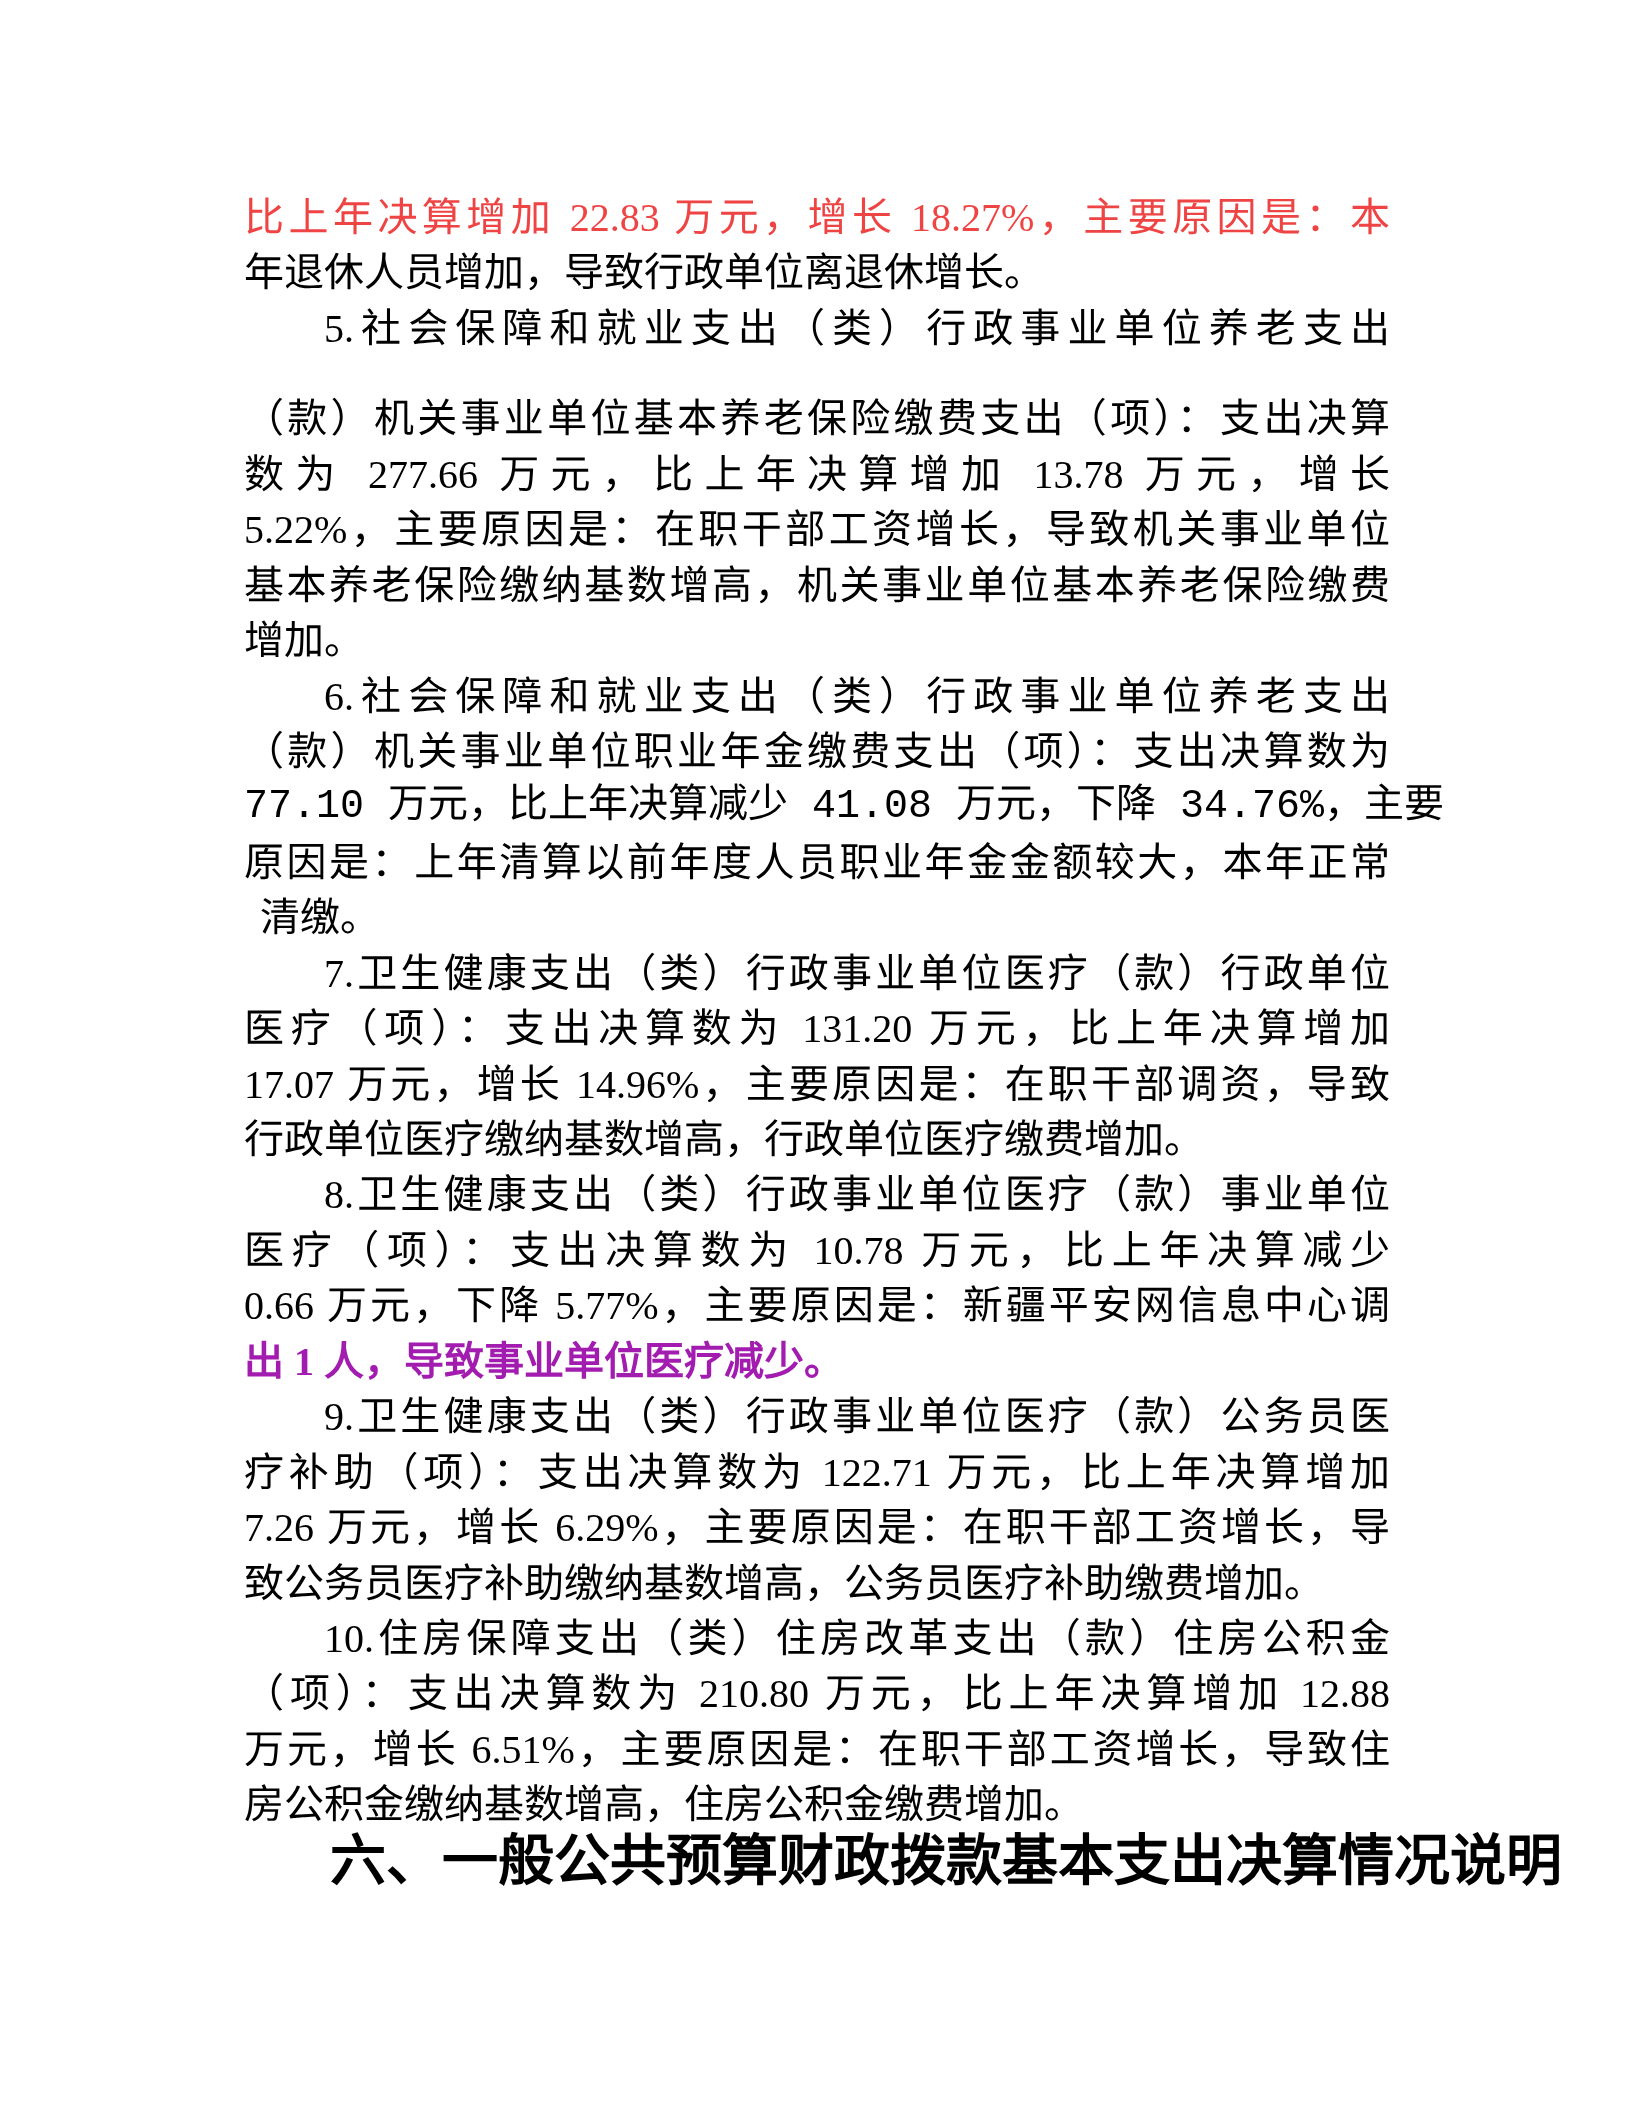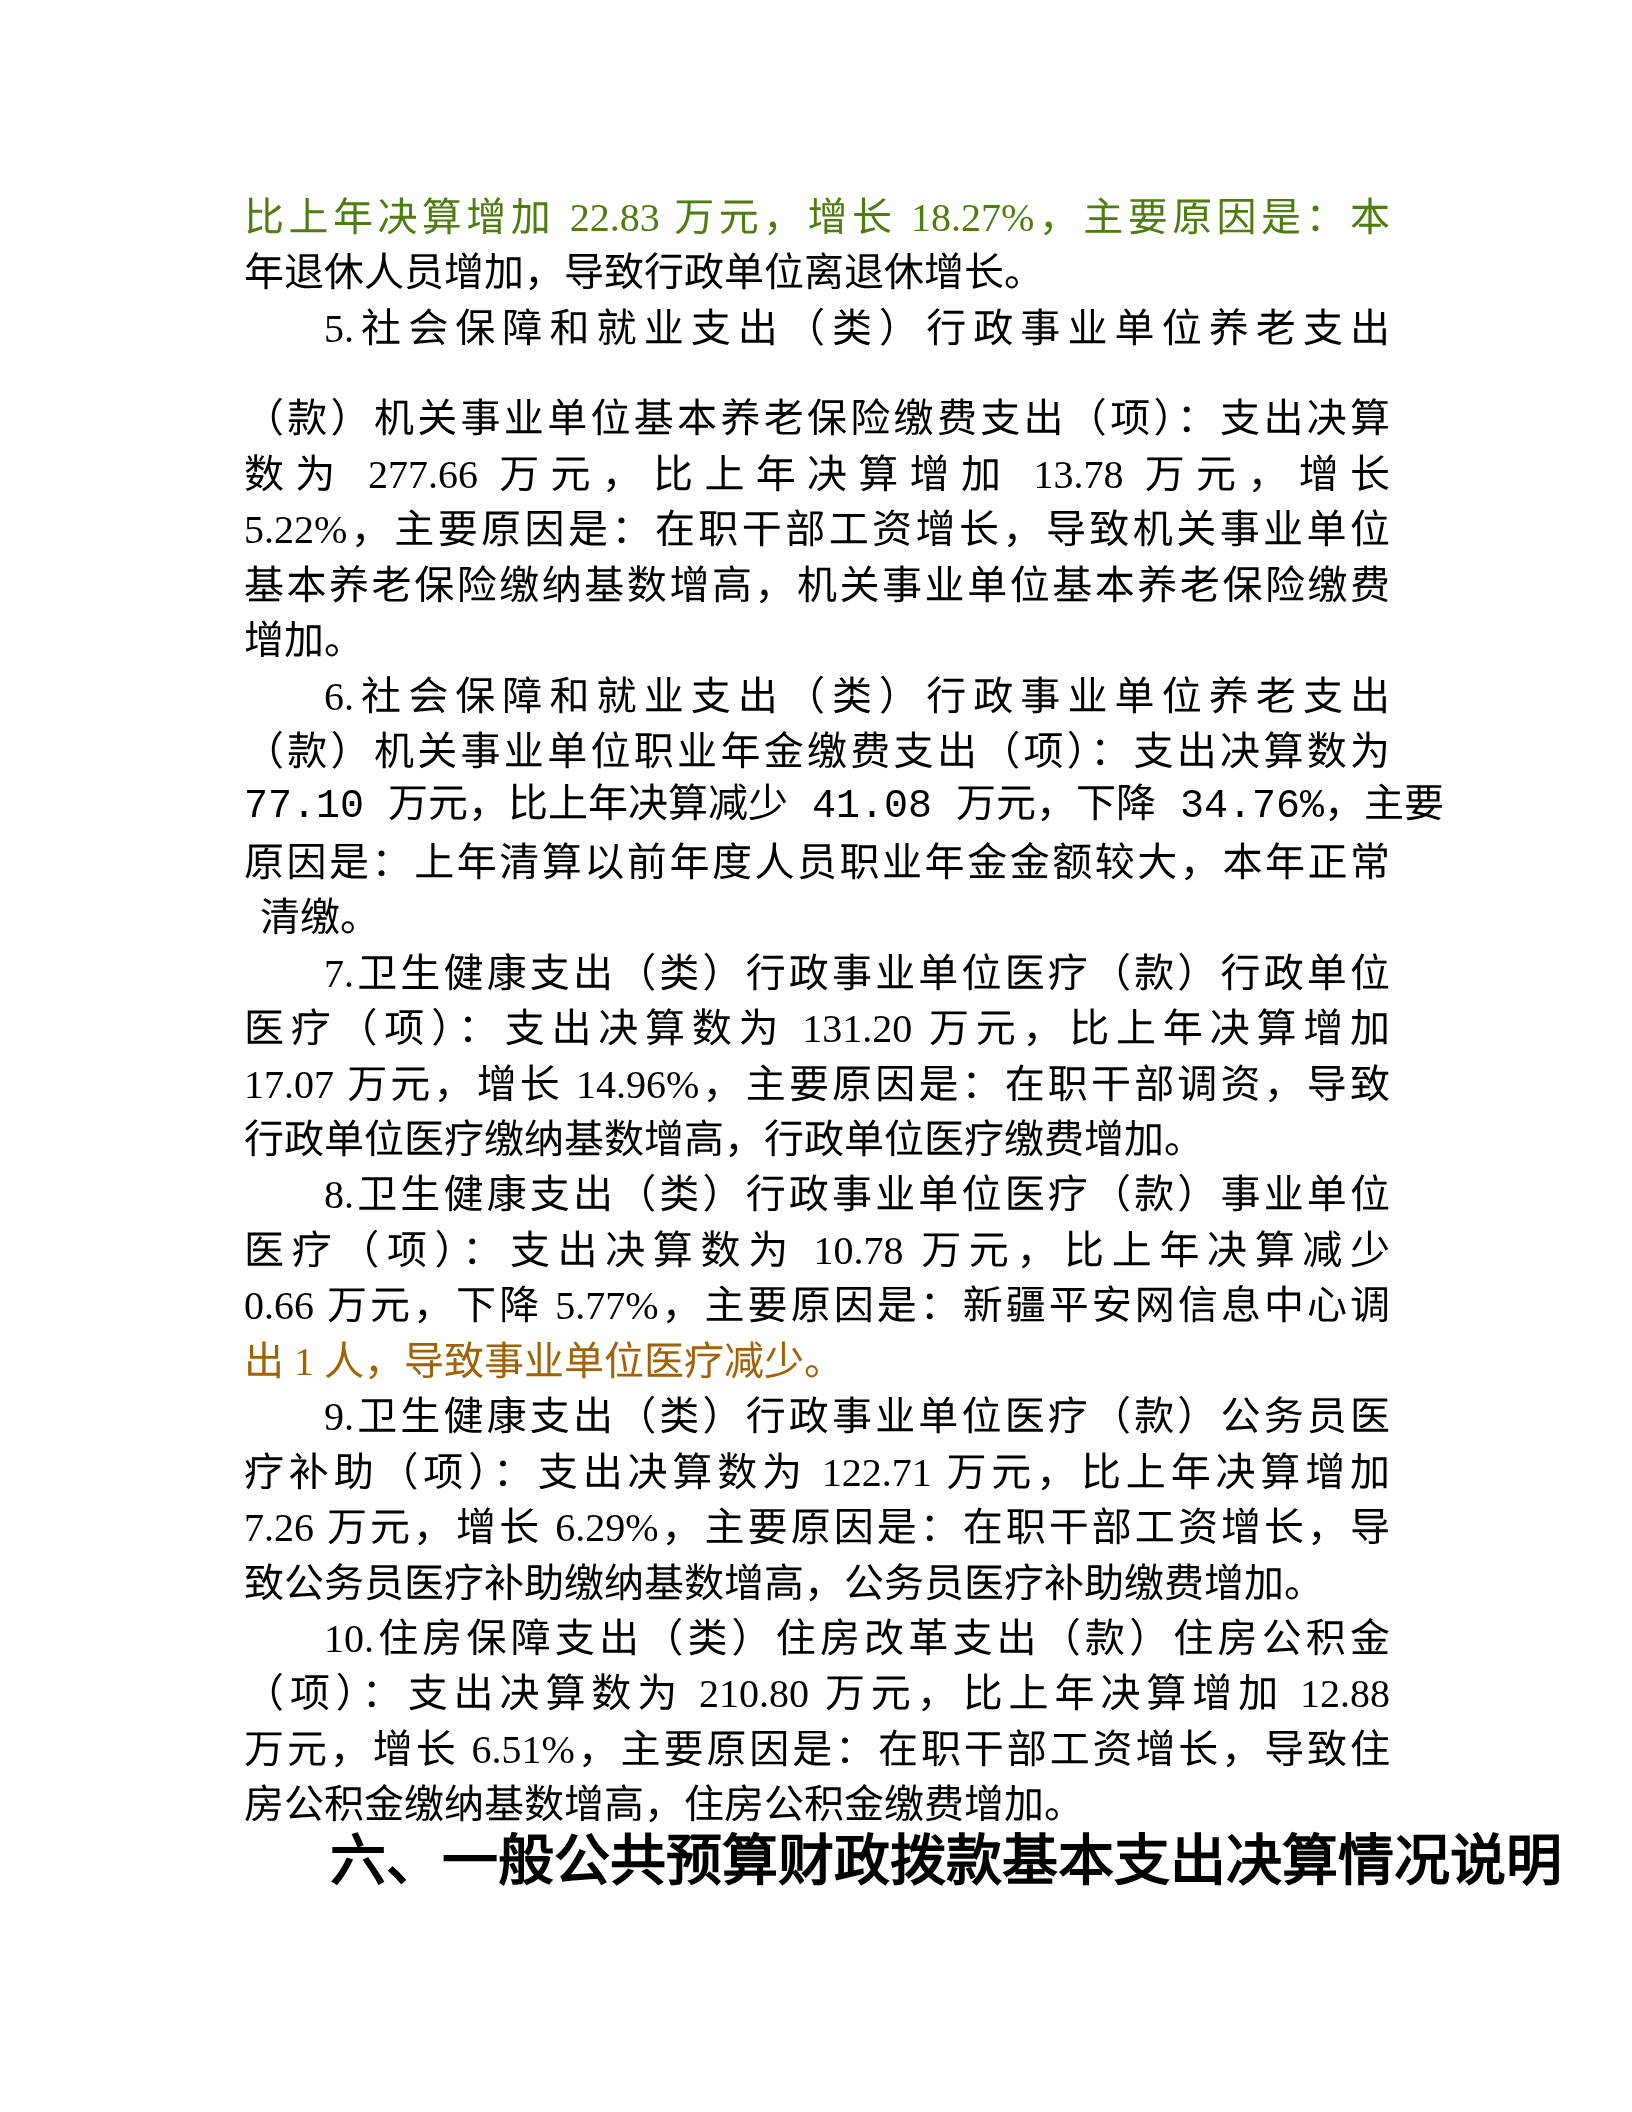--- a/index.html
+++ b/index.html
@@ -44,41 +44,41 @@
     text-indent: 86px;
     white-space: nowrap;
   }
 </style>
 </head>
 <body style="background: rgb(255, 255, 255);">
 
 <div class="page">
   <div class="content">
     <div>
-        <div class="line" style="color: #4d7c0f;">比上年决算增加 22.83 万元，增长 18.27%，主要原因是：本</div>
+        <div class="line" style="color: #ef4444;">比上年决算增加 22.83 万元，增长 18.27%，主要原因是：本</div>
         <div class="line para-end" style="color: rgb(0, 0, 0);">年退休人员增加，导致行政单位离退休增长。</div>
         <div class="line indent" style="color: rgb(0, 0, 0);">5.社会保障和就业支出（类）行政事业单位养老支出</div>
         <div class="line" style="color: #000000; margin-top: 35px;">（款）机关事业单位基本养老保险缴费支出（项）：支出决算</div>
         <div class="line" style="color: rgb(0, 0, 0);">数为 277.66 万元，比上年决算增加 13.78 万元，增长</div>
         <div class="line" style="color: rgb(0, 0, 0);">5.22%，主要原因是：在职干部工资增长，导致机关事业单位</div>
         <div class="line" style="color: rgb(0, 0, 0);">基本养老保险缴纳基数增高，机关事业单位基本养老保险缴费</div>
         <div class="line para-end" style="color: rgb(0, 0, 0);">增加。</div>
         <div class="line indent" style="color: rgb(0, 0, 0);">6.社会保障和就业支出（类）行政事业单位养老支出</div>
         <div class="line" style="color: rgb(0, 0, 0);">（款）机关事业单位职业年金缴费支出（项）：支出决算数为</div>
         <div class="line" style="color: rgb(0, 0, 0); font-family: Liberation Mono, monospace;">77.10 万元，比上年决算减少 41.08 万元，下降 34.76%，主要</div>
         <div class="line" style="color: rgb(0, 0, 0);">原因是：上年清算以前年度人员职业年金金额较大，本年正常</div>
         <div class="line para-end" style="color: rgb(0, 0, 0); margin-left: 16px;">清缴。</div>
         <div class="line indent" style="color: rgb(0, 0, 0);">7.卫生健康支出（类）行政事业单位医疗（款）行政单位</div>
         <div class="line" style="color: rgb(0, 0, 0);">医疗（项）：支出决算数为 131.20 万元，比上年决算增加</div>
         <div class="line" style="color: rgb(0, 0, 0);">17.07 万元，增长 14.96%，主要原因是：在职干部调资，导致</div>
         <div class="line para-end" style="color: rgb(0, 0, 0);">行政单位医疗缴纳基数增高，行政单位医疗缴费增加。</div>
         <div class="line indent" style="color: rgb(0, 0, 0);">8.卫生健康支出（类）行政事业单位医疗（款）事业单位</div>
         <div class="line" style="color: rgb(0, 0, 0);">医疗（项）：支出决算数为 10.78 万元，比上年决算减少</div>
         <div class="line" style="color: rgb(0, 0, 0);">0.66 万元，下降 5.77%，主要原因是：新疆平安网信息中心调</div>
-        <div class="line para-end" style="color: #a16207;">出 1 人，导致事业单位医疗减少。</div>
+        <div class="line para-end" style="color: #a21caf; font-weight: bold;">出 1 人，导致事业单位医疗减少。</div>
         <div class="line indent" style="color: rgb(0, 0, 0);">9.卫生健康支出（类）行政事业单位医疗（款）公务员医</div>
         <div class="line" style="color: rgb(0, 0, 0);">疗补助（项）：支出决算数为 122.71 万元，比上年决算增加</div>
         <div class="line" style="color: rgb(0, 0, 0);">7.26 万元，增长 6.29%，主要原因是：在职干部工资增长，导</div>
         <div class="line para-end" style="color: rgb(0, 0, 0);">致公务员医疗补助缴纳基数增高，公务员医疗补助缴费增加。</div>
         <div class="line indent" style="color: rgb(0, 0, 0);">10.住房保障支出（类）住房改革支出（款）住房公积金</div>
         <div class="line" style="color: rgb(0, 0, 0);">（项）：支出决算数为 210.80 万元，比上年决算增加 12.88</div>
         <div class="line" style="color: rgb(0, 0, 0);">万元，增长 6.51%，主要原因是：在职干部工资增长，导致住</div>
         <div class="line para-end" style="color: rgb(0, 0, 0);">房公积金缴纳基数增高，住房公积金缴费增加。</div>
       </div>
     <div class="heading">六、一般公共预算财政拨款基本支出决算情况说明</div>

